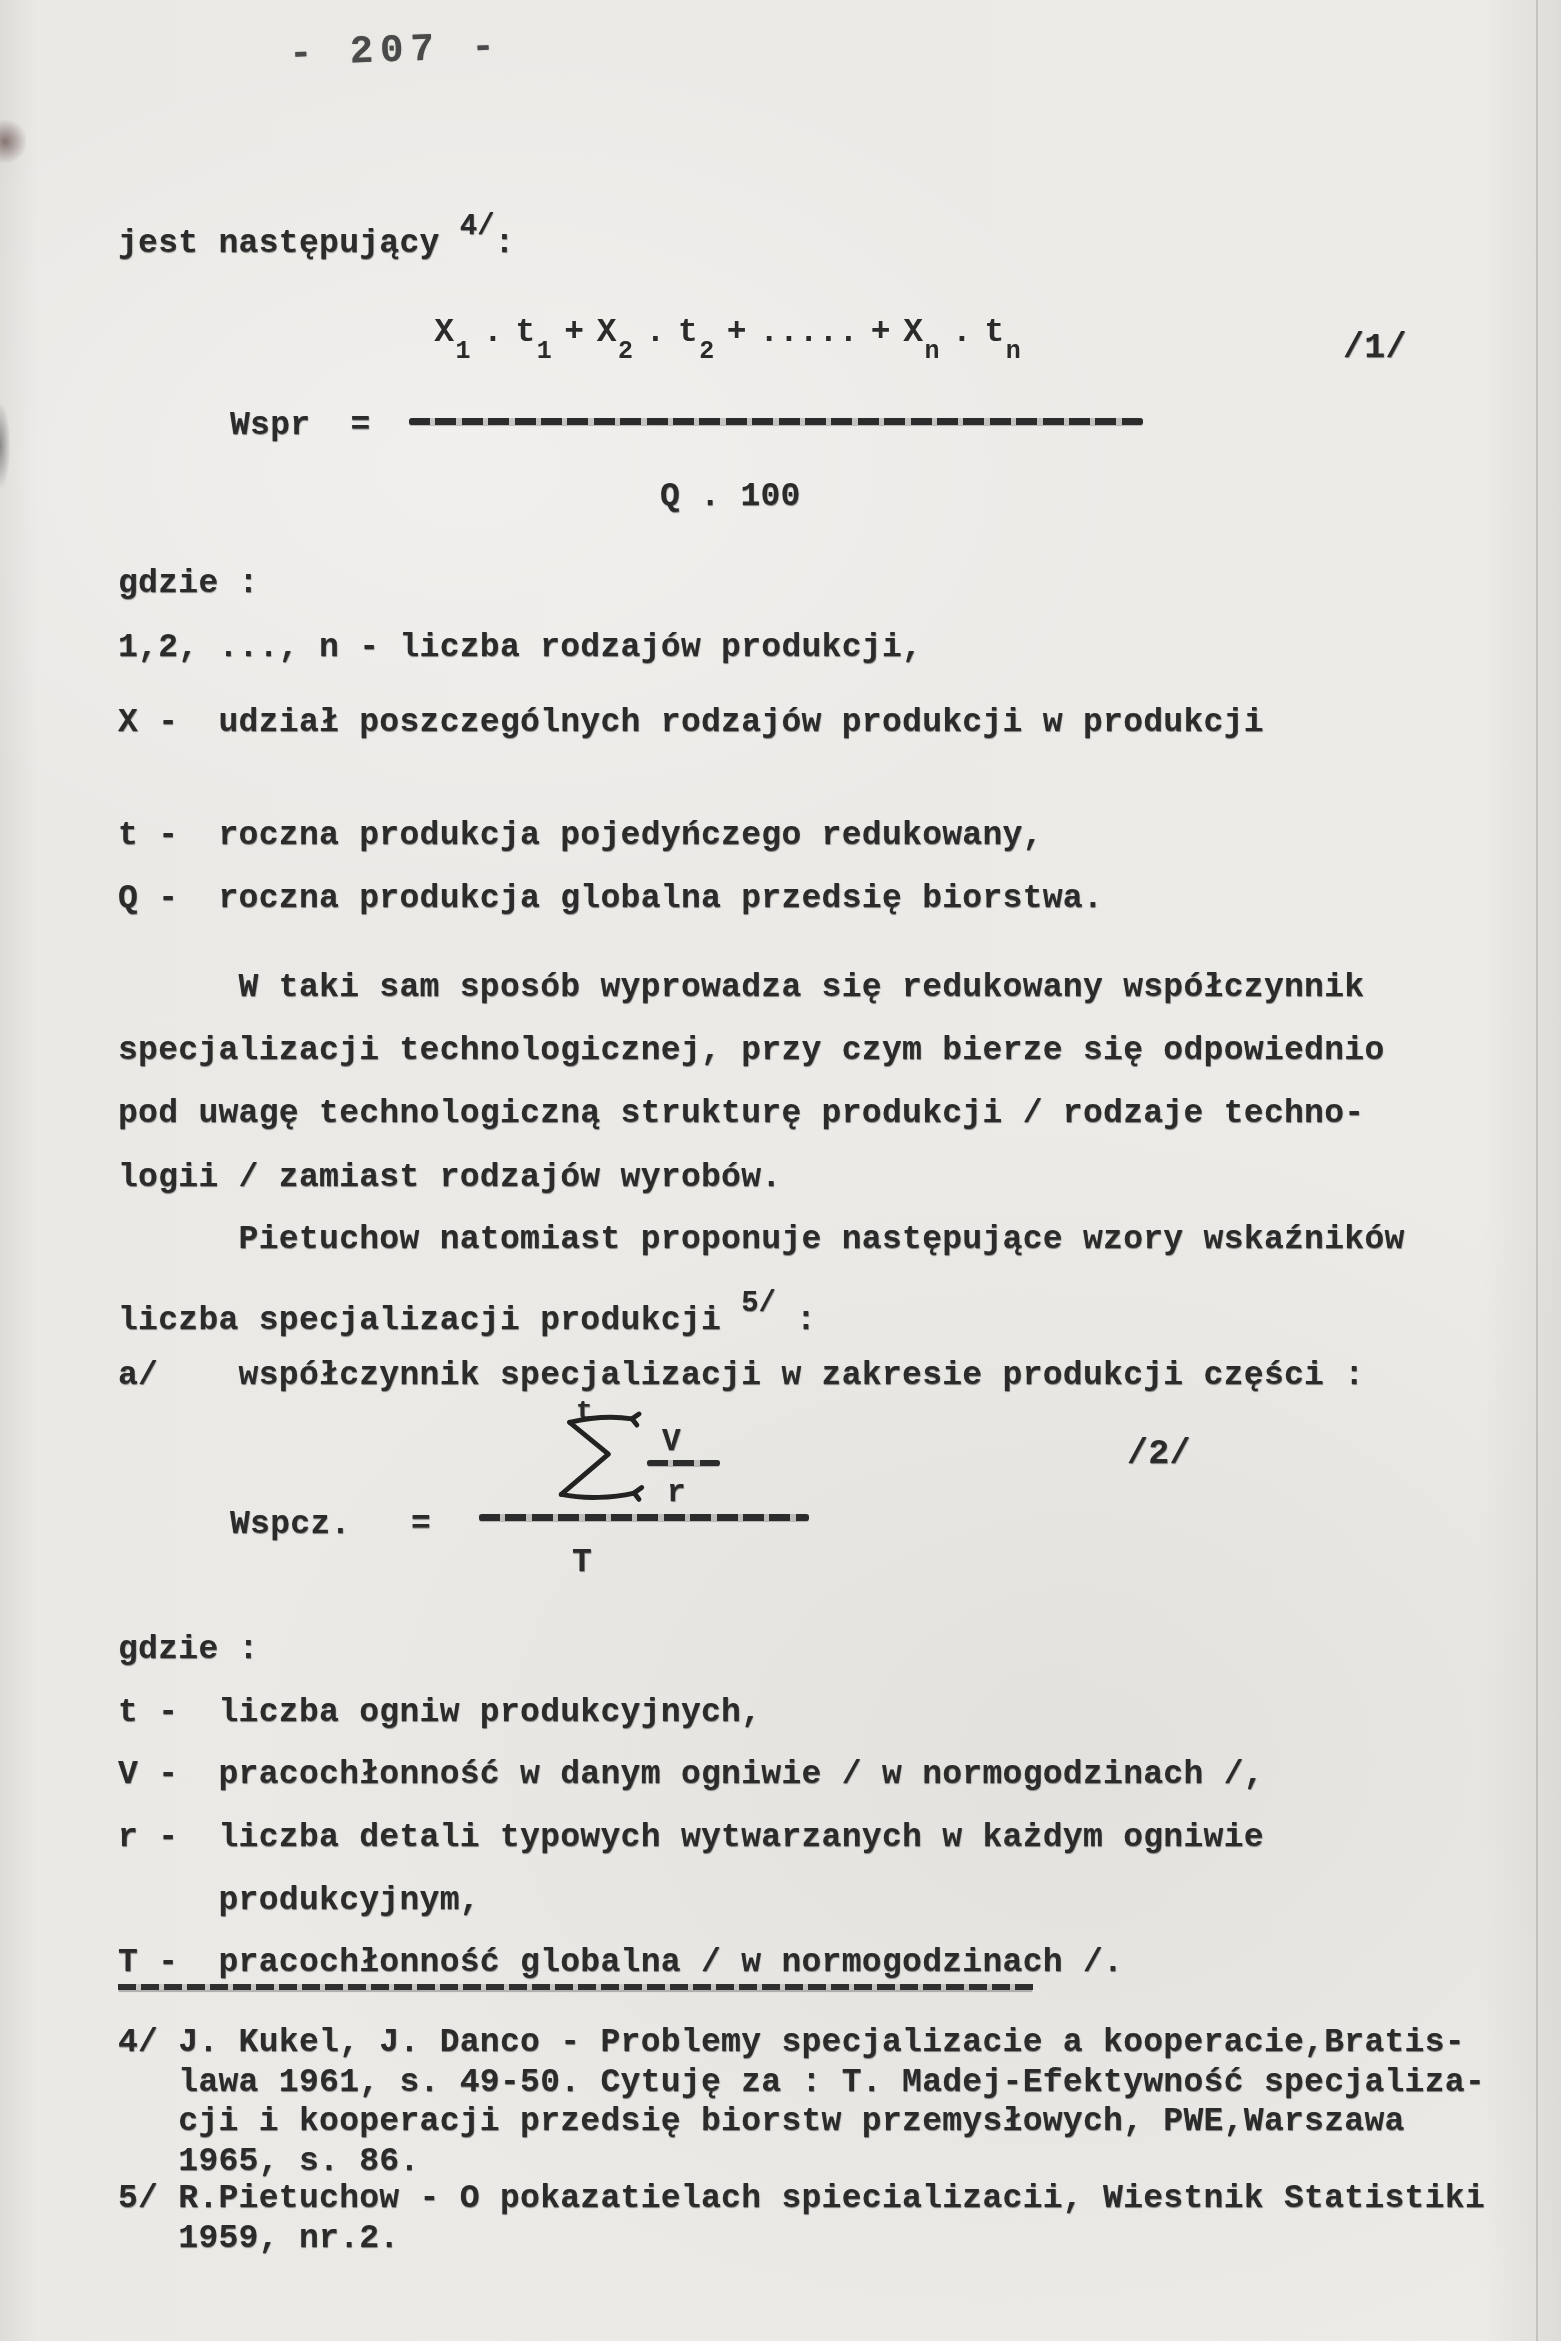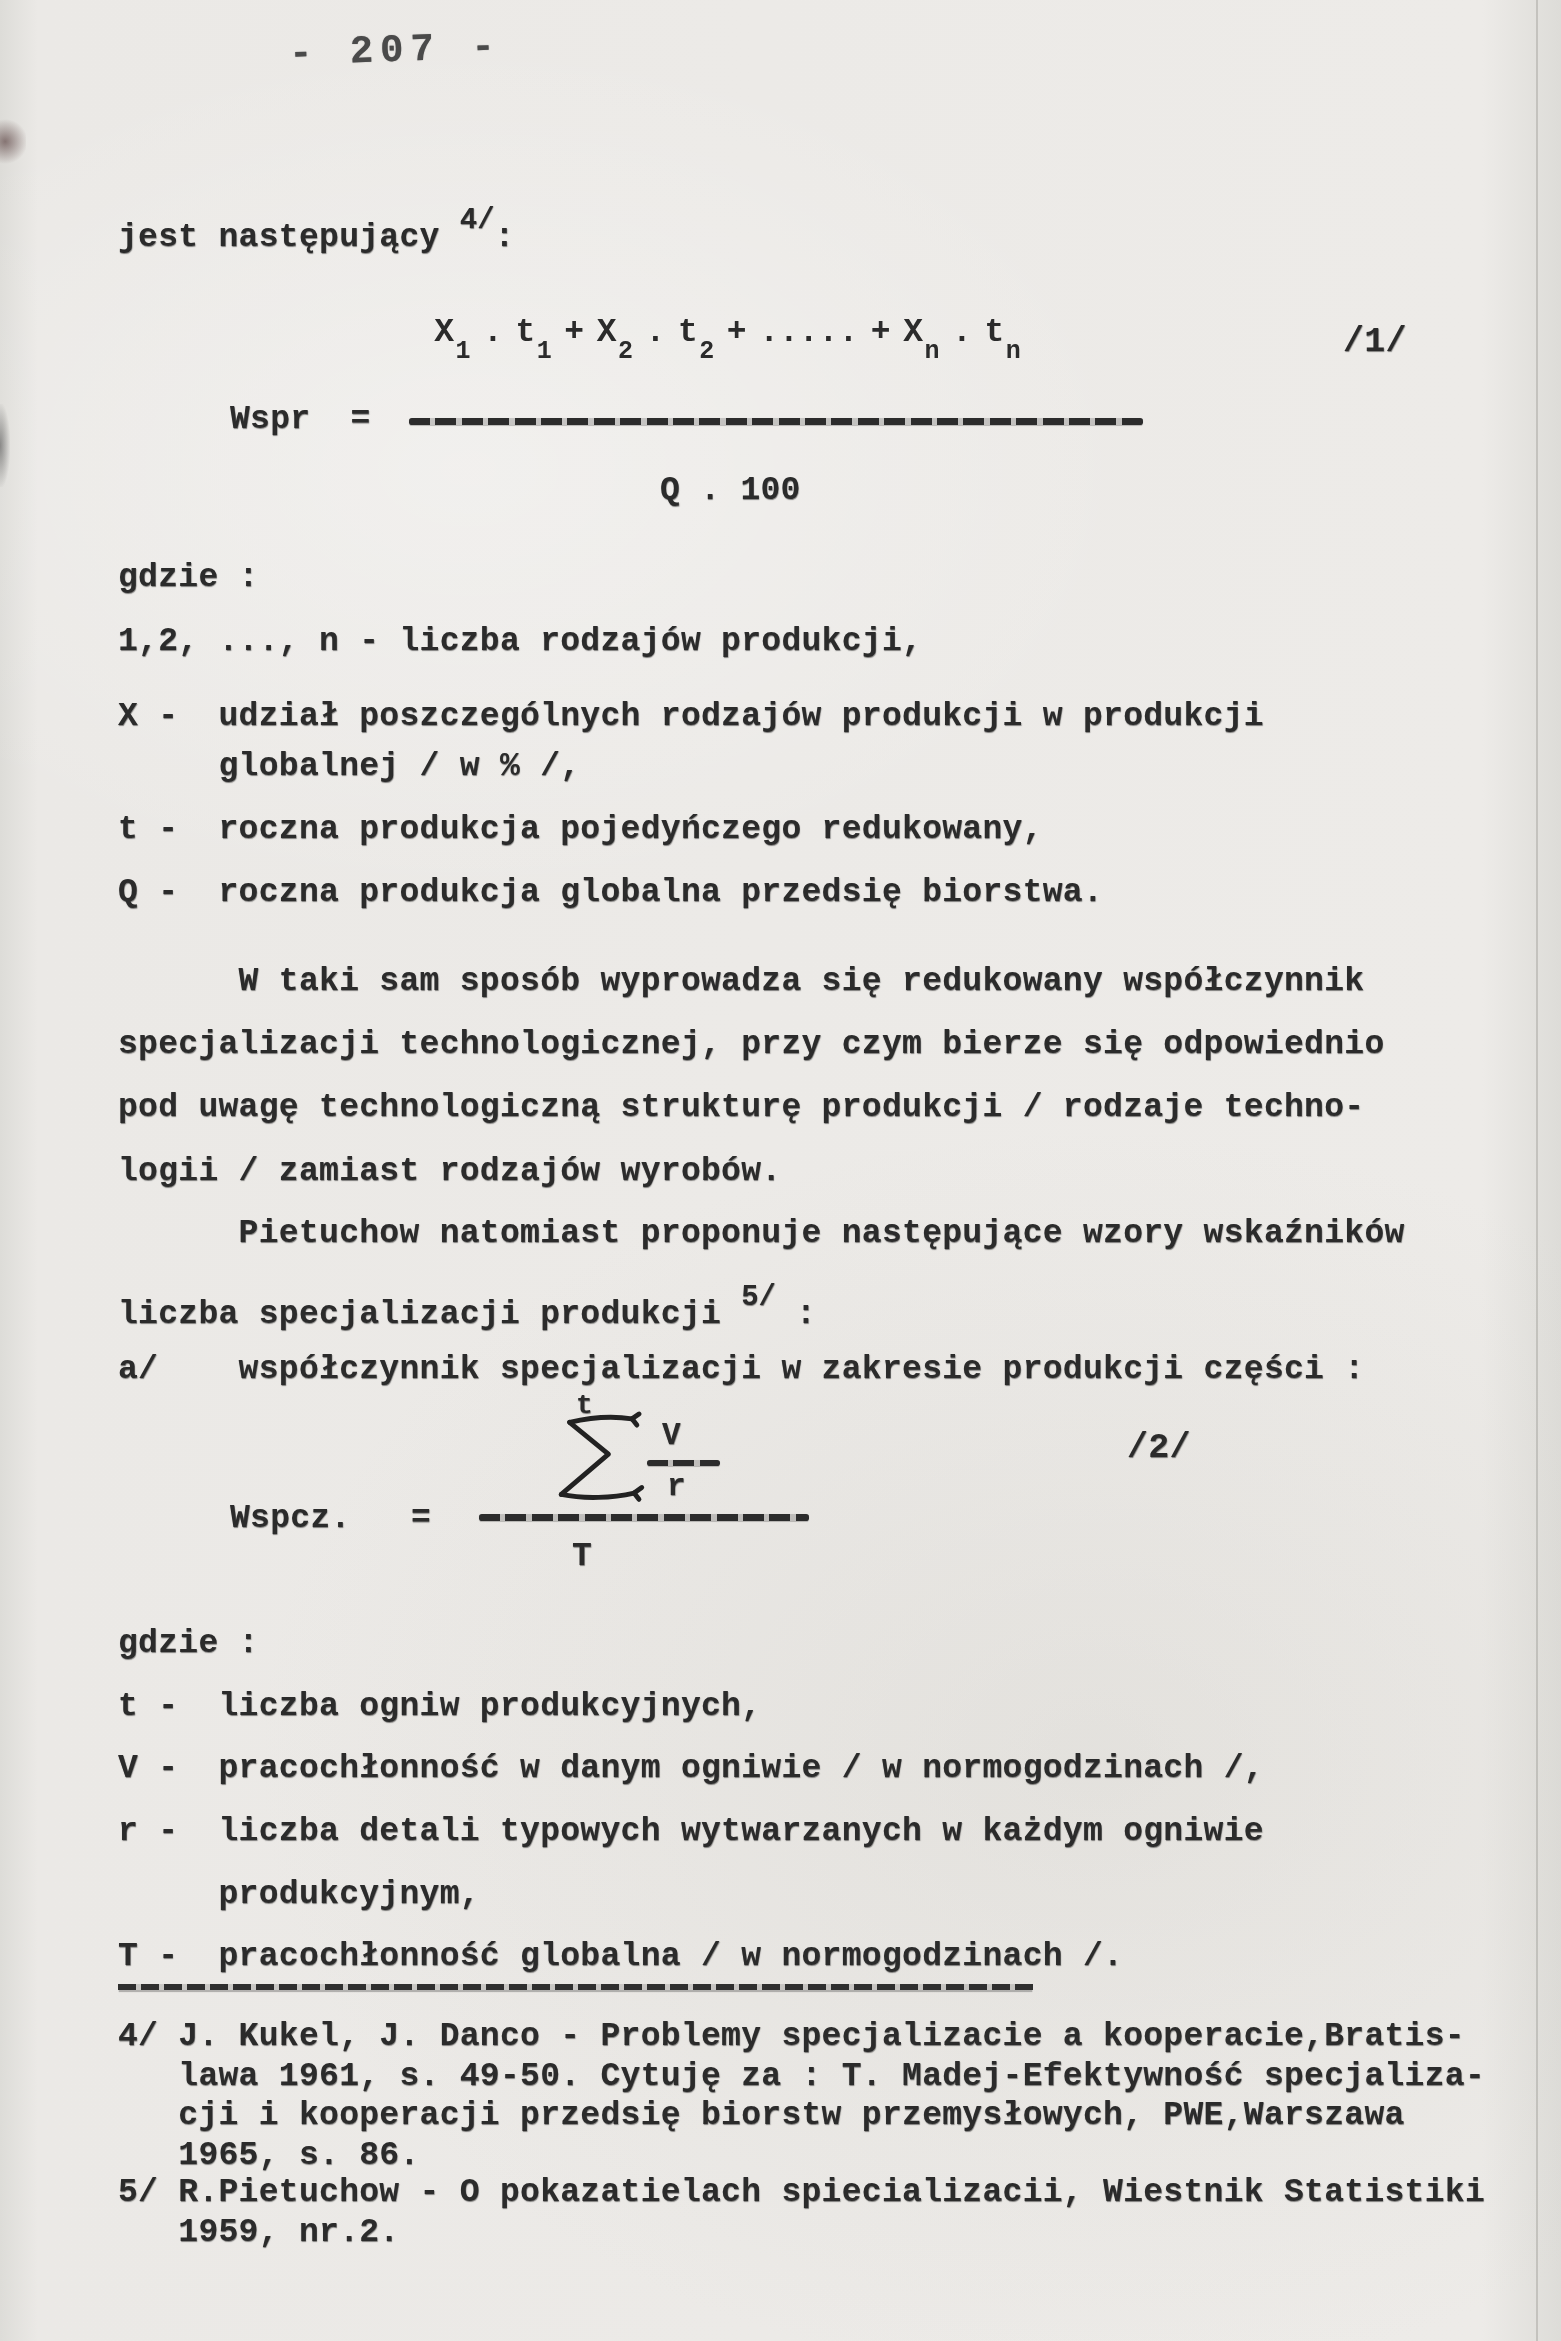--- a/index.html
+++ b/index.html
@@ -6,21 +6,21 @@
   .page {
     position:relative; width:1561px; height:2342px; overflow:hidden;
     background:
       radial-gradient(974px 626px at 30% 20%, rgba(255,255,255,0.30), rgba(255,255,255,0) 70%),
       radial-gradient(1113px 835px at 70% 75%, rgba(210,208,202,0.35), rgba(210,208,202,0) 75%),
       linear-gradient(90deg, #dddcd8 0px, #ebe9e6 38px, #edebe8 1482px, #dddcd8 1561px);
     font-family:"Liberation Mono","DejaVu Sans Mono",monospace;
     font-weight:700; color:#2b2b2b;
   }
   .txt {
-    position:absolute; left:118px; font-size:33px; line-height:36px;
+    position:absolute; left:118px; font-size:33px; line-height:48px;
     white-space:pre; letter-spacing:0.3px;
     text-shadow:0.4px 0.6px 1px rgba(35,35,35,0.55);
   }
   .pagenum {
     position:absolute; left:289px; top:29px; font-size:39px; color:#4a4a4a;
     letter-spacing:7px; transform:rotate(-2deg);
     text-shadow:0 0 1px rgba(74,74,74,0.6); white-space:pre;
   }
   .sup { font-size:29px; vertical-align:18px; letter-spacing:0; }
   .formula-num { position:absolute; left:428px; top:314px; font-size:33px; white-space:nowrap; }
@@ -57,21 +57,20 @@
 
   <div class="formula-num"><span class="tok"><span>X</span><span class="sub">1</span></span><span class="tok"><span>.</span></span><span class="tok"><span>t</span><span class="sub">1</span></span><span class="tok"><span>+</span></span><span class="tok"><span>X</span><span class="sub">2</span></span><span class="tok"><span>.</span></span><span class="tok"><span>t</span><span class="sub">2</span></span><span class="tok"><span>+</span></span><span class="tok"><span>.....</span></span><span class="tok"><span>+</span></span><span class="tok"><span>X</span><span class="sub">n</span></span><span class="tok"><span>.</span></span><span class="tok"><span>t</span><span class="sub">n</span></span></div>
   <div class="txt" style="left:1343px; top:324px; font-size:35px;">/1/</div>
   <div class="txt" style="top:402px; left:230px;">Wspr  =</div>
   <div class="dashline" style="left:409px; top:418px; width:734px;"></div>
   <div class="txt" style="left:660px; top:473px;text-align:right;">Q . 100</div>
 
   <div class="txt" style="top:560px;">gdzie :</div>
   <div class="txt" style="top:624px;">1,2, ..., n - liczba rodzajów produkcji,</div>
   <div class="txt" style="top:687px;margin-top:12px;">X -  udział poszczególnych rodzajów produkcji w produkcji</div>
-  <div class="txt" style="top:749px;">     globalnej / w % /,</div>
   <div class="txt" style="top:812px;">t -  roczna produkcja pojedyńczego redukowany,</div>
   <div class="txt" style="top:875px;">Q -  roczna produkcja globalna przedsię biorstwa.</div>
 
   <div class="txt" style="top:964px;">      W taki sam sposób wyprowadza się redukowany współczynnik</div>
   <div class="txt" style="top:1027px;">specjalizacji technologicznej, przy czym bierze się odpowiednio</div>
   <div class="txt" style="top:1090px;">pod uwagę technologiczną strukturę produkcji / rodzaje techno-</div>
   <div class="txt" style="top:1154px;">logii / zamiast rodzajów wyrobów.</div>
 
   <div class="txt" style="top:1216px;">      Pietuchow natomiast proponuje następujące wzory wskaźników</div>
   <div class="txt" style="top:1280px;"><span>liczba specjalizacji produkcji </span><span class="sup">5/</span><span> :</span></div>

